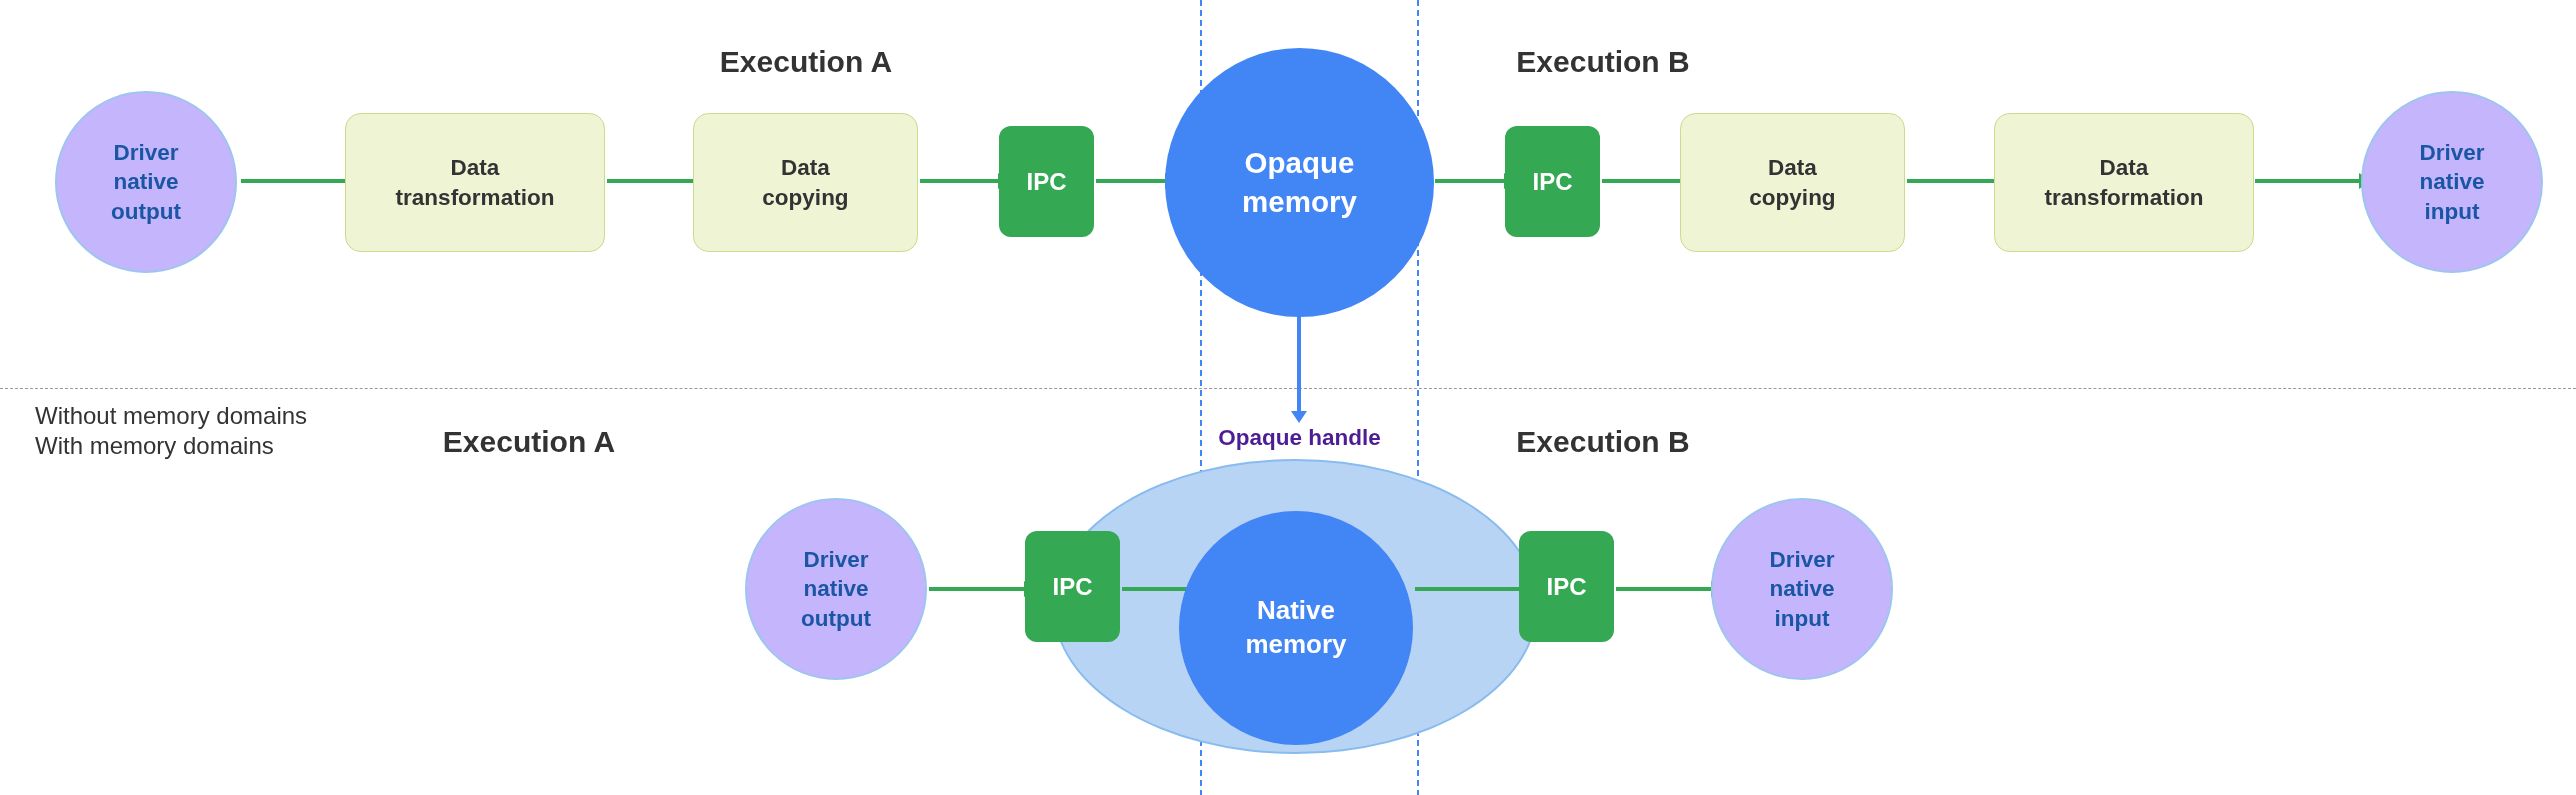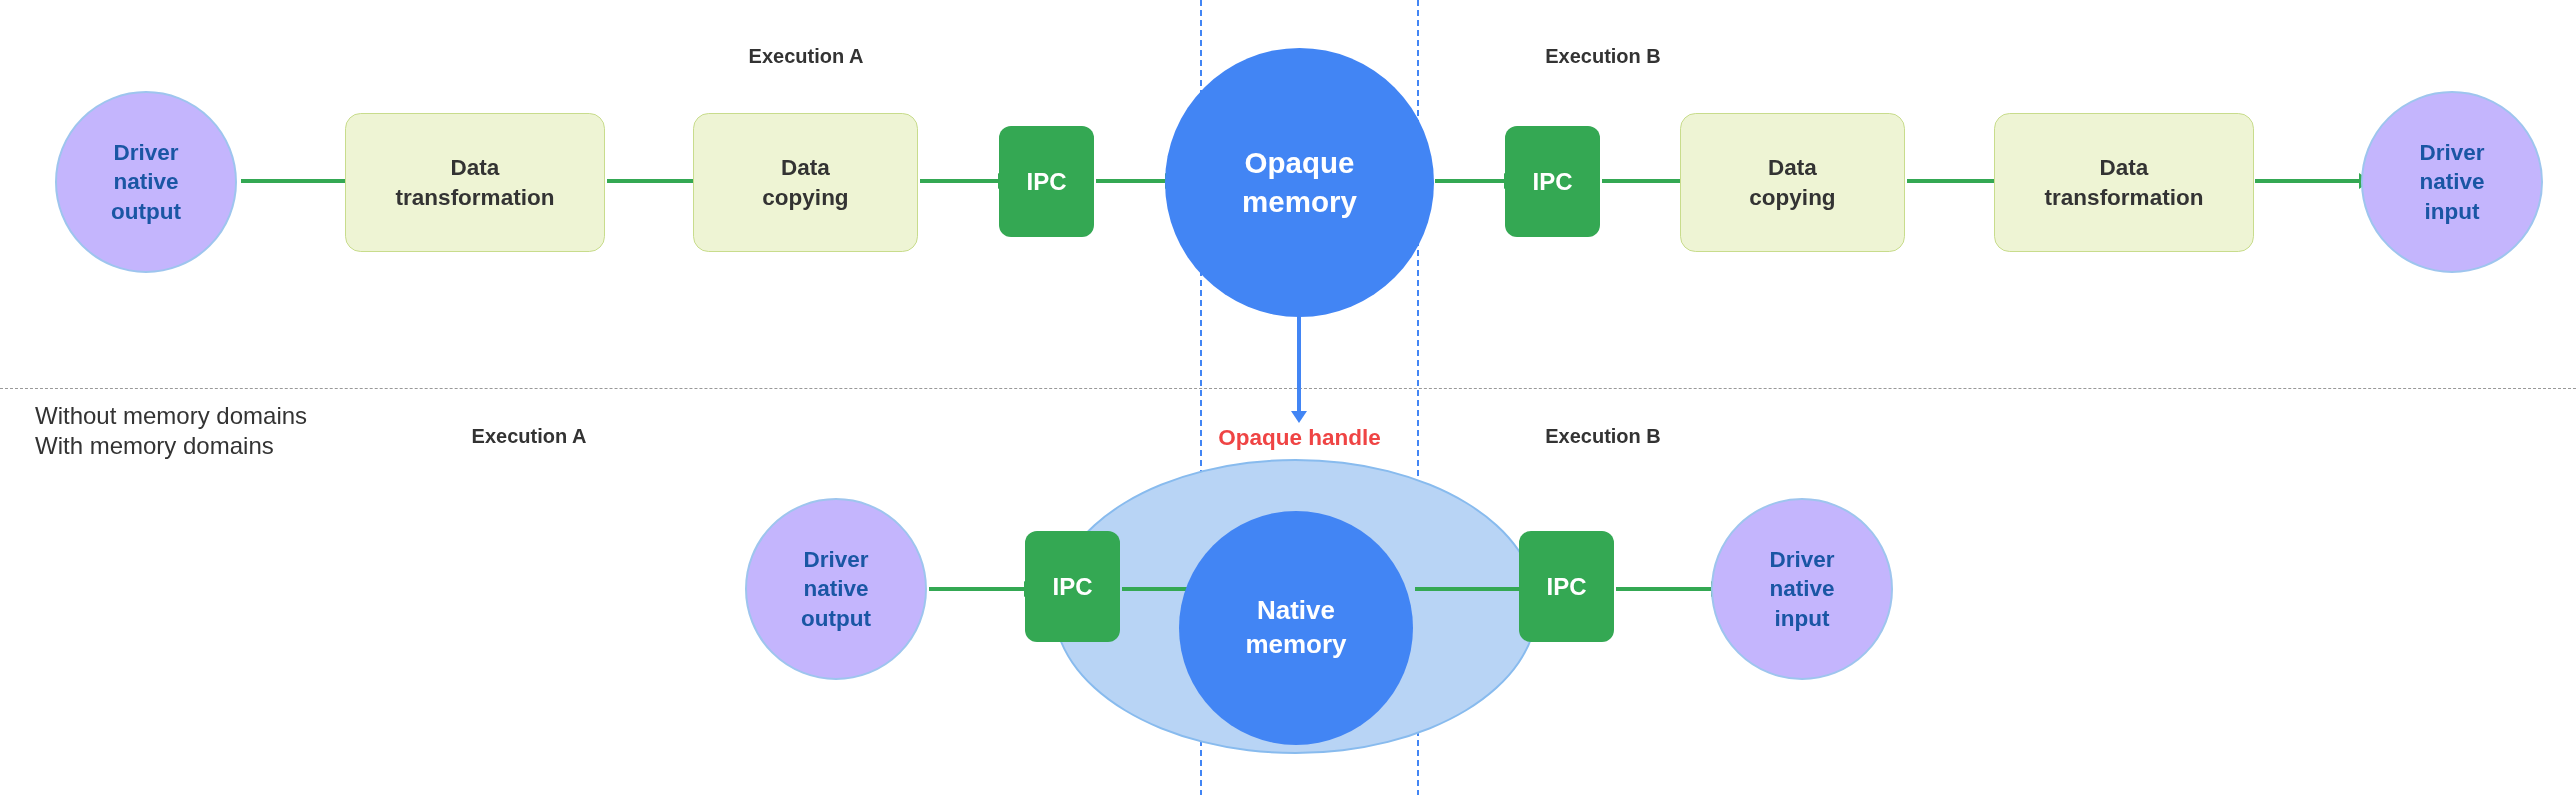--- a/index.html
+++ b/index.html
@@ -23,21 +23,21 @@
       position: absolute;
       font-size: 24px;
       color: #333;
       font-weight: 400;
       margin-top: 48px;
     }
 
     
     .exec-label {
       position: absolute;
-      font-size: 20px;
+      font-size: 30px;
       font-weight: 700;
       color: #333;
       text-align: center;
     }
 
     
     .divider {
       position: absolute;
       left: 0;
       width: 100%;
@@ -160,21 +160,21 @@
 
     .arrow-blue-v {
       background: #4285f4;
     }
 
     
     .opaque-label {
       position: absolute;
       font-size: 22.5px;
       font-weight: 700;
-      color: #ef4444;
+      color: #4c1d95;
       text-align: center;
     }
   </style>
 </head>
 <body>
 
 <div class="diagram-container">
 
   <div class="vdash" style="left: 1200px; top: 0; height: 796px;"></div>
   <div class="vdash" style="left: 1417px; top: 0; height: 796px;"></div>

